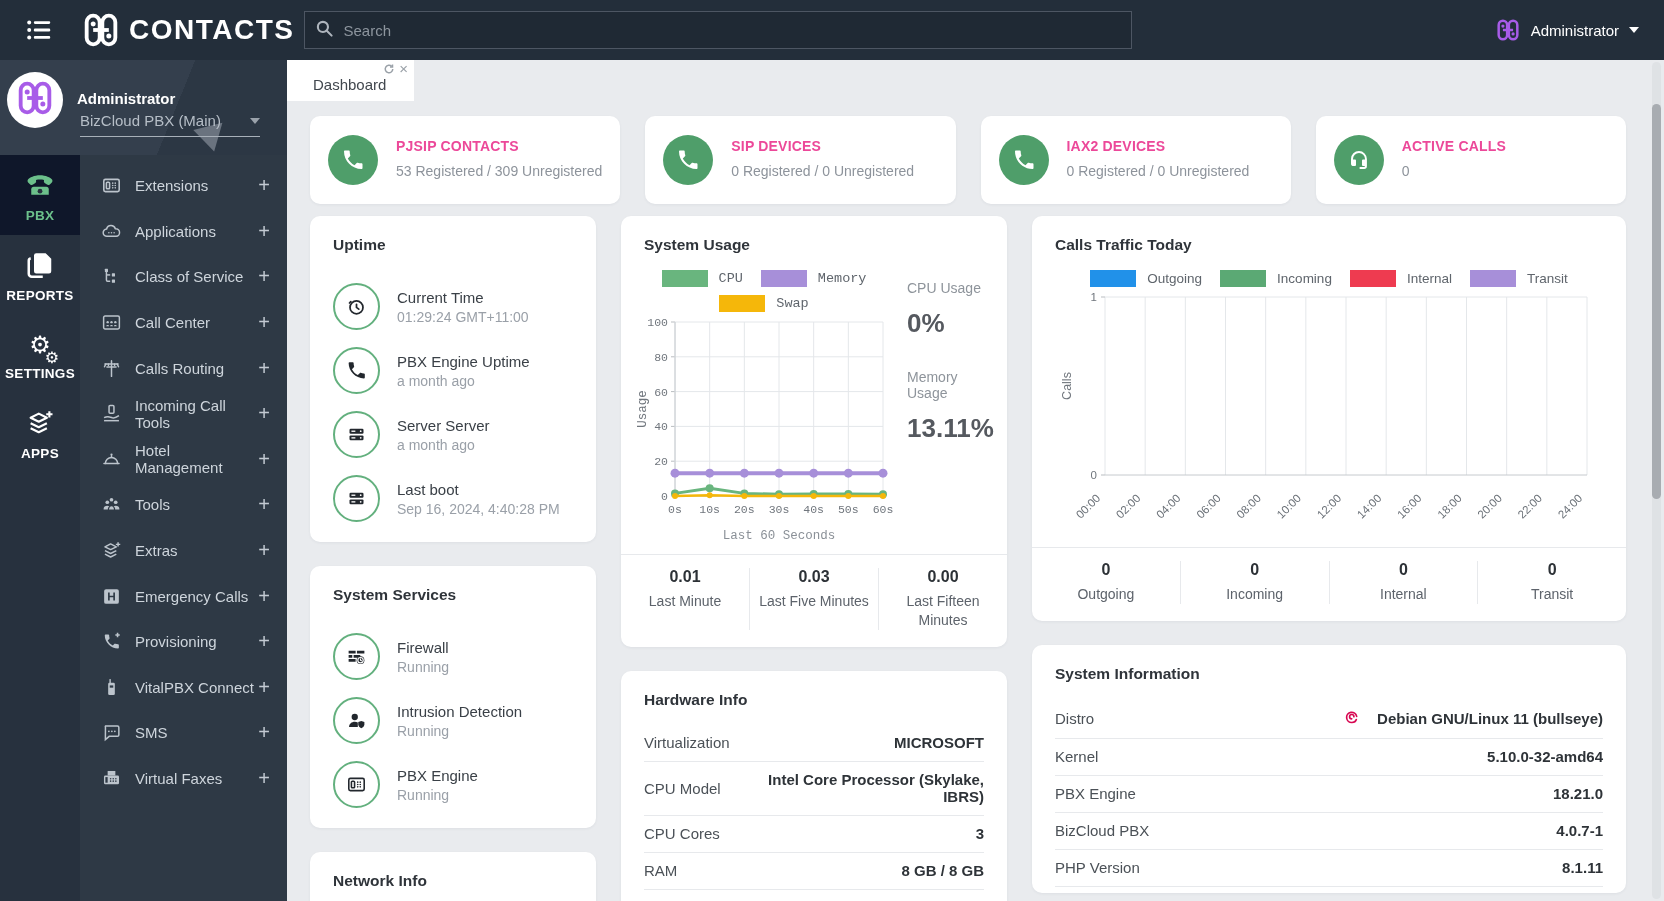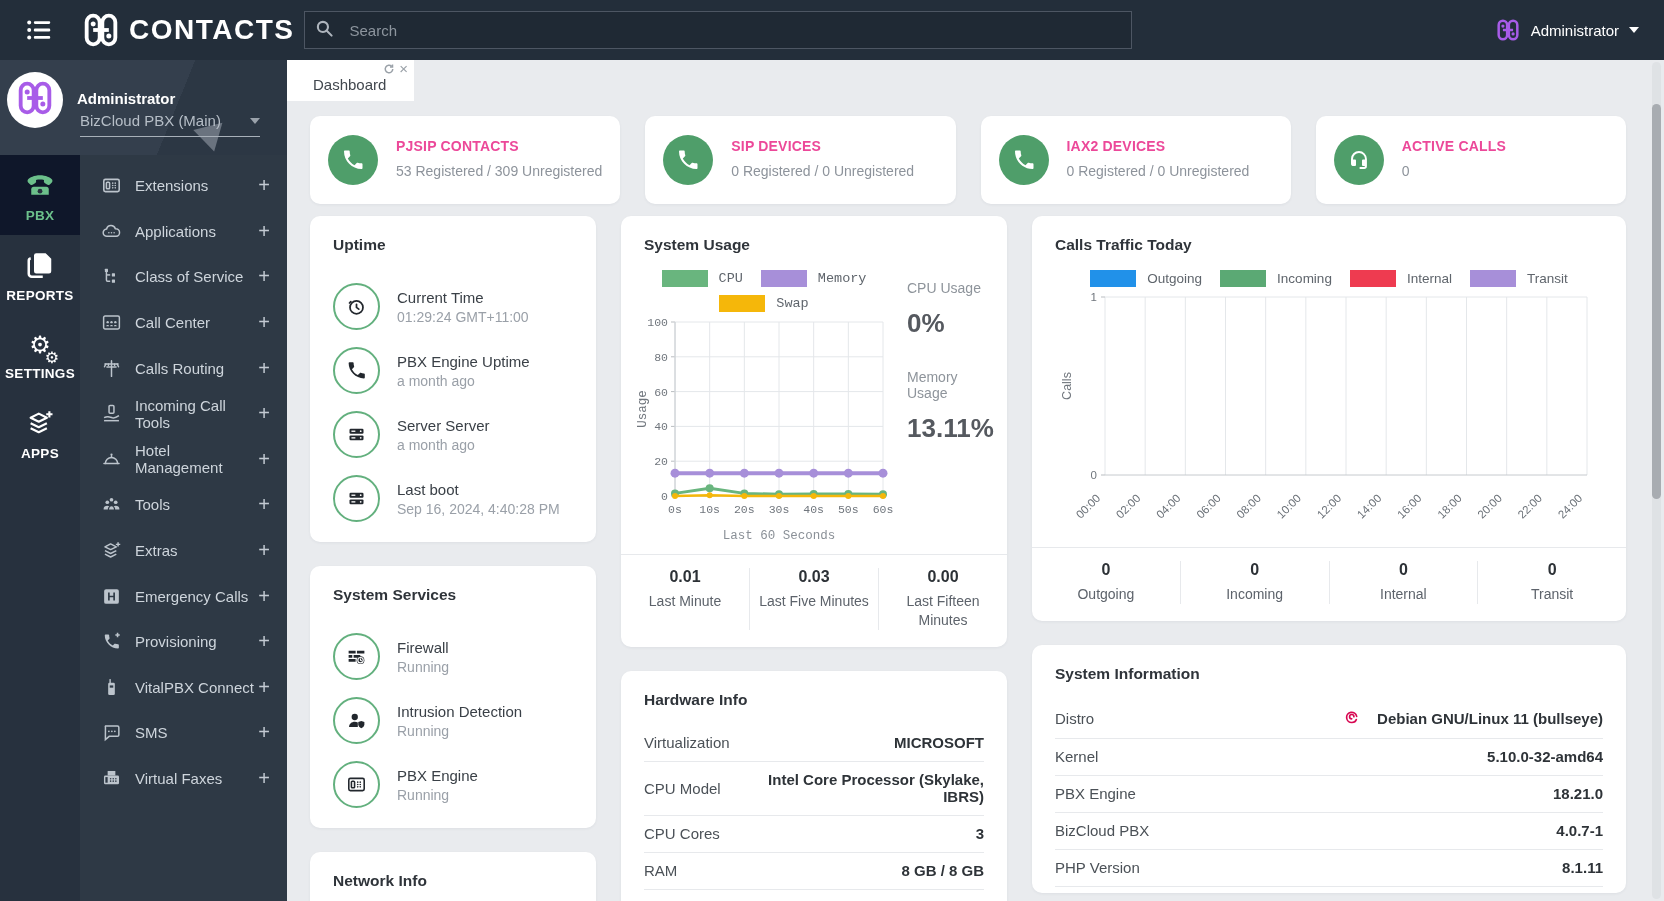--- a/index.html
+++ b/index.html
@@ -4,21 +4,21 @@
 <style>
 * { box-sizing: border-box; margin: 0; padding: 0; }
 html,body { width:1664px; height:901px; overflow:hidden; font-family:"Liberation Sans",sans-serif; background:#e9ebee; position:relative; }
 
 
 .topbar { position:absolute; top:0; left:0; right:0; height:60px; background:#232e3a; display:flex; align-items:center; z-index:40; }
 .hamburger { width:32px; height:32px; margin-left:25px; cursor:pointer; display:flex; align-items:center; }
 .hamburger svg { width:28px; height:28px; }
 .brand { display:flex; align-items:center; gap:8px; margin-left:24px; color:#fff; font-size:28px; font-weight:bold; letter-spacing:1.5px; white-space:nowrap; }
 .brand .bicon svg { width:40px; height:40px; display:block; }
-.search-wrap { margin-left:10px; width:828px; height:38px; border:1px solid #4d5663; background:#1f2934; display:flex; align-items:center; padding:0 10px; gap:15px; }
+.search-wrap { margin-left:10px; width:828px; height:38px; border:1px solid #4d5663; background:#1f2934; display:flex; align-items:center; padding:0 10px; gap:9px; }
 .search-wrap svg { width:19px; height:19px; flex:none; }
 input.search { flex:1; background:transparent; border:none; outline:none; color:#cfd5db; font-size:15px; }
 input.search::placeholder { color:#8d959e; }
 .user-menu { margin-left:auto; margin-right:25px; display:flex; align-items:center; gap:10px; color:#fff; font-size:15px; cursor:pointer; }
 .user-menu .uicon svg { width:26px; height:26px; display:block; }
 .caret { width:0; height:0; border-left:5px solid transparent; border-right:5px solid transparent; border-top:6px solid #fff; display:inline-block; }
 
 
 .sidebar { position:absolute; top:60px; left:0; bottom:0; width:287px; background:#2e3945; z-index:30; }
 .user-panel { position:relative; height:95px; background:linear-gradient(112deg,#343f4d 60%,#2c3744 60%); overflow:hidden; }

